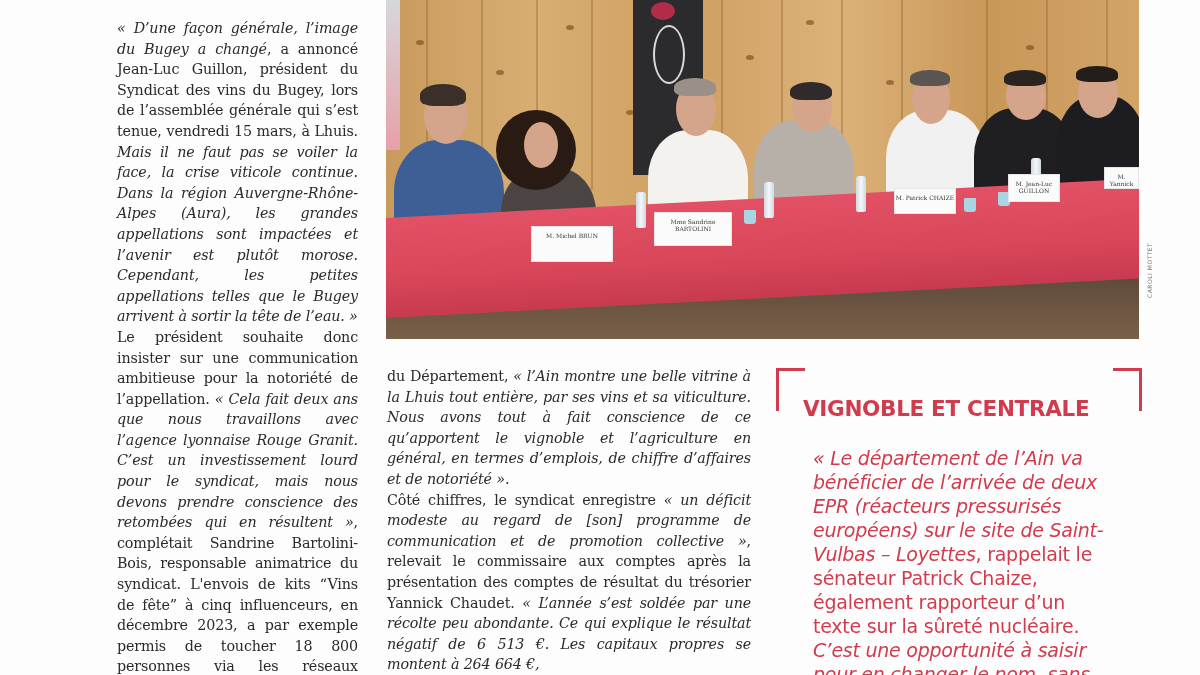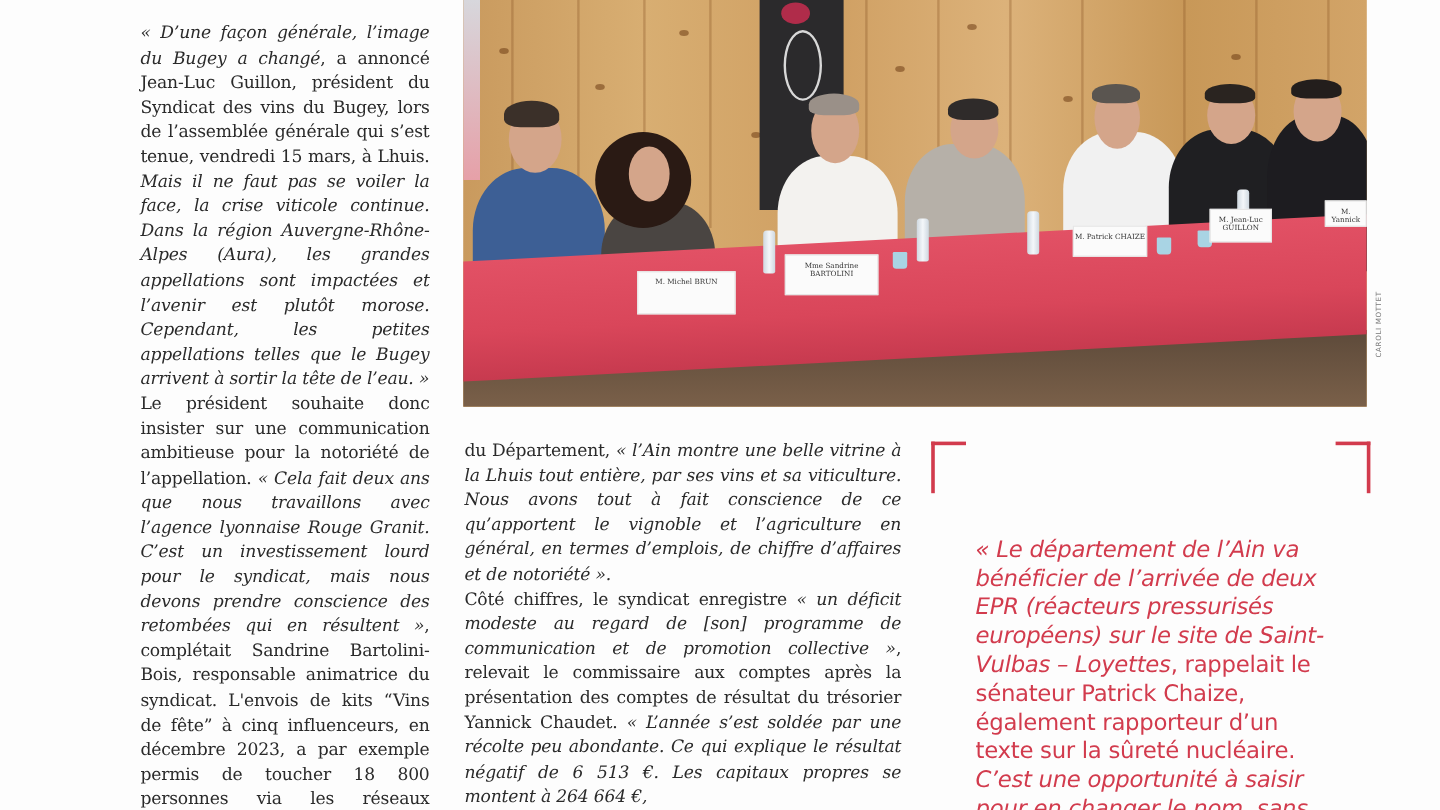--- a/index.html
+++ b/index.html
@@ -158,16 +158,17 @@
 <div id="credit">CAROLI MOTTET</div>
 
 <div id="col2" class="col">
   <p><span>du Département, </span><i>« l’Ain montre une belle vitrine à la Lhuis tout entière, par ses vins et sa viticulture. Nous avons tout à fait conscience de ce qu’apportent le vignoble et l’agriculture en général, en termes d’emplois, de chiffre d’affaires et de notoriété ».</i></p>
   <p><span>Côté chiffres, le syndicat enregistre </span><i>« un déficit modeste au regard de [son] programme de communication et de promotion collective »</i><span>, relevait le commissaire aux comptes après la présentation des comptes de résultat du trésorier Yannick Chaudet. </span><i>« L’année s’est soldée par une récolte peu abondante. Ce qui explique le résultat négatif de 6 513 €. Les capitaux propres se montent à 264 664 €,</i></p>
 </div>
 
 <div id="box">
   <div id="corner-tl" class="corner"></div>
   <div id="corner-tr" class="corner"></div>
+  <div id="box-title">VIGNOBLE ET CENTRALE</div>
   <div id="box-body">
     <p><i>« Le département de l’Ain va bénéficier de l’arrivée de deux EPR (réacteurs pressurisés européens) sur le site de Saint-Vulbas – Loyettes</i><span>, rappelait le sénateur Patrick Chaize, également rapporteur d’un texte sur la sûreté nucléaire. </span><i>C’est une opportunité à saisir pour en changer le nom, sans que personne ne s’en offusque. Jusqu’à présent, EDF restait attaché à l’appellation centrale du Bugey, par</i></p>
   </div>
 </div>
 
 </body></html>

